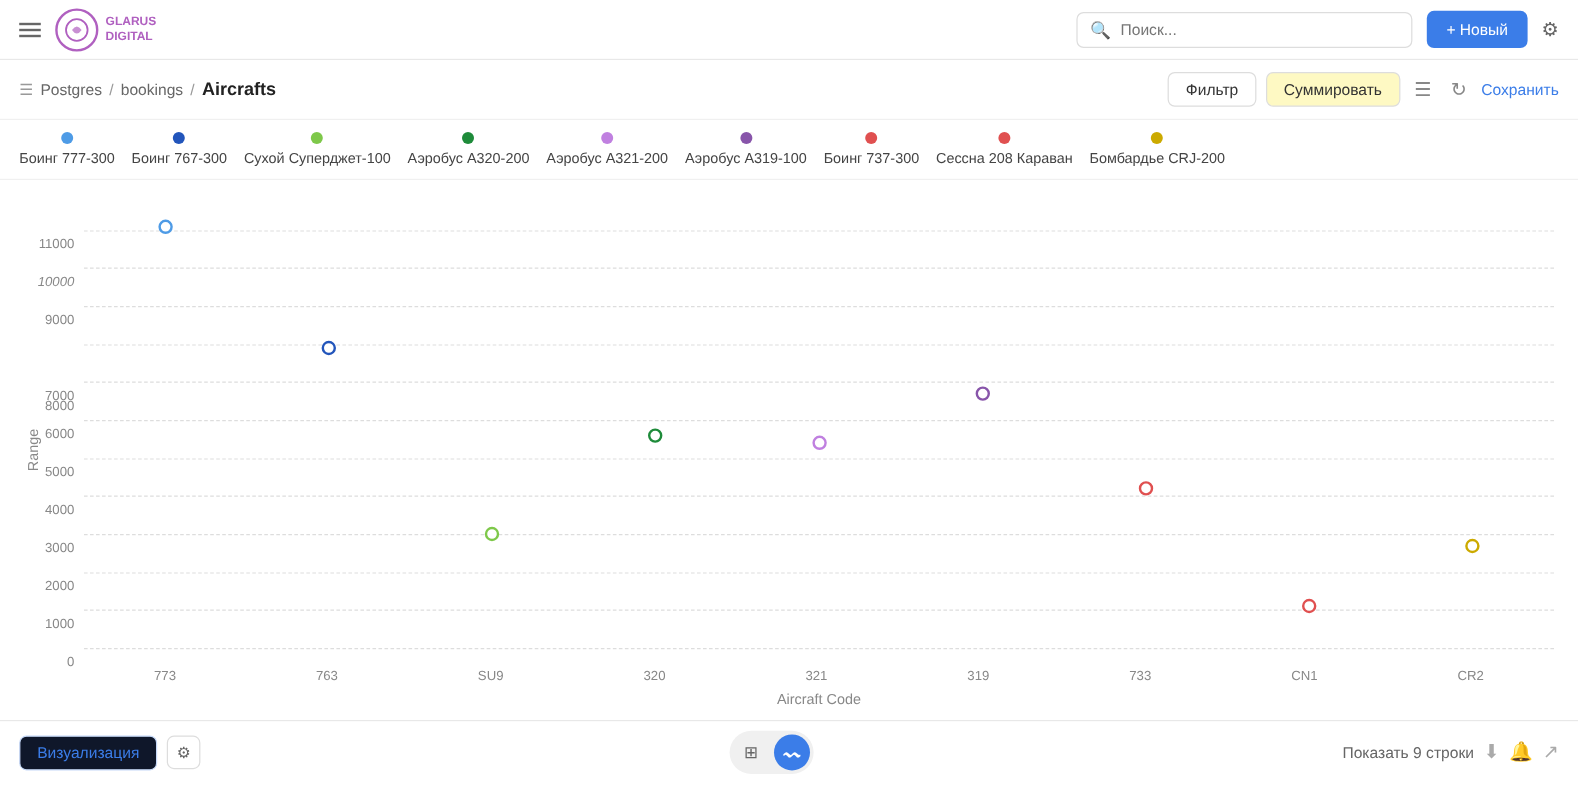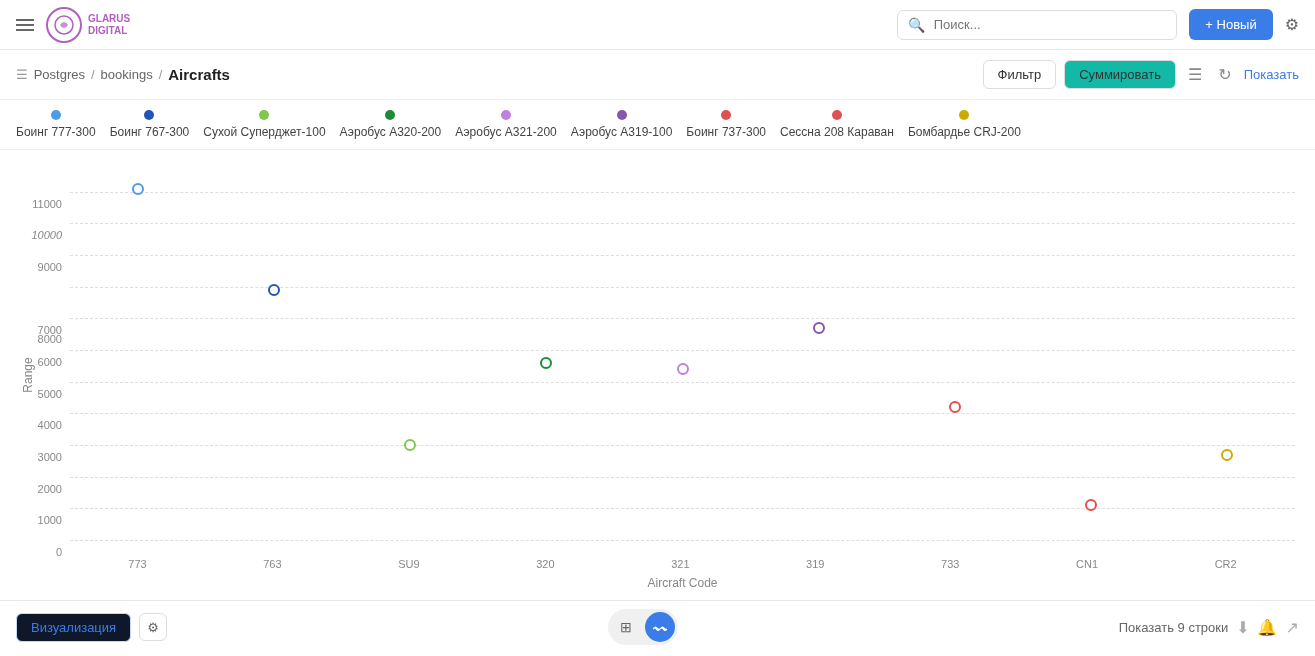--- a/index.html
+++ b/index.html
@@ -40,21 +40,21 @@
     .breadcrumb-icon { color: #999; }
     .breadcrumb a { color: #666; text-decoration: none; font-size: 13px; }
     .breadcrumb span { color: #999; }
     .breadcrumb .current { font-weight: 600; color: #222; font-size: 15px; }
     .breadcrumb-actions { margin-left: auto; display: flex; align-items: center; gap: 8px; }
     .btn-filter {
       border: 1px solid #ddd; background: #fff; border-radius: 6px;
       padding: 6px 14px; cursor: pointer; font-size: 13px; color: #333;
     }
     .btn-summarize {
-      border: 1px solid #ddd; background: #14b8a6; border-radius: 6px;
+      border: 1px solid #ddd; background: #fef9c3; border-radius: 6px;
       padding: 6px 14px; cursor: pointer; font-size: 13px; color: #333;
     }
     .icon-btn { background: none; border: none; cursor: pointer; color: #888; font-size: 16px; padding: 4px; }
     .btn-save { background: none; border: none; cursor: pointer; color: #3b7de8; font-size: 13px; font-weight: 500; }
 
     
     .legend {
       display: flex; flex-wrap: wrap; align-items: center; padding: 10px 16px;
       gap: 14px; border-bottom: 1px solid #f0f0f0;
     }
@@ -148,21 +148,21 @@
   <a href="#">Postgres</a>
   <span>/</span>
   <a href="#">bookings</a>
   <span>/</span>
   <span class="current">Aircrafts</span>
   <div class="breadcrumb-actions">
     <button class="btn-filter">Фильтр</button>
     <button class="btn-summarize">Суммировать</button>
     <button class="icon-btn">☰</button>
     <button class="icon-btn">↻</button>
-    <button class="btn-save">Показать</button>
+    <button class="btn-save">Сохранить</button>
   </div>
 </div>
 
 <div class="legend" id="legend-container">
 <div class="legend-item">
       <span class="legend-dot" style="background: rgb(78, 155, 230);"></span>
       <span>Боинг 777-300</span>
     </div>
     <div class="legend-item">
       <span class="legend-dot" style="background: rgb(34, 85, 187);"></span>

